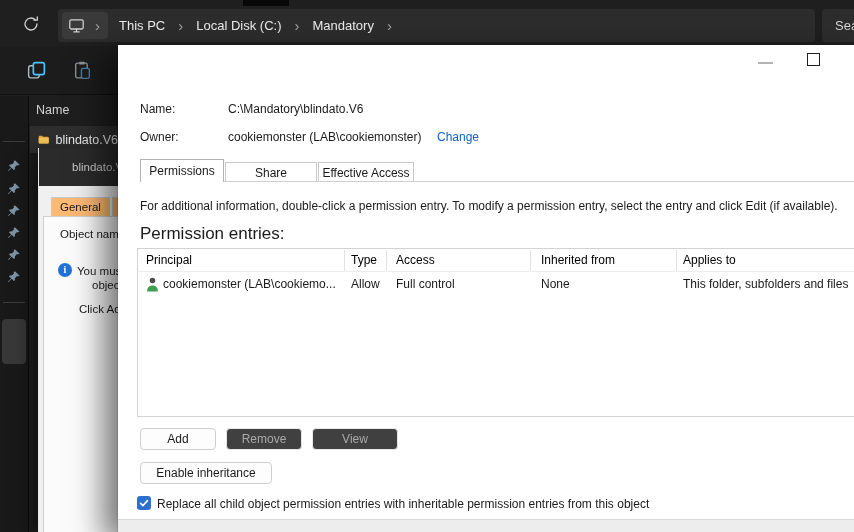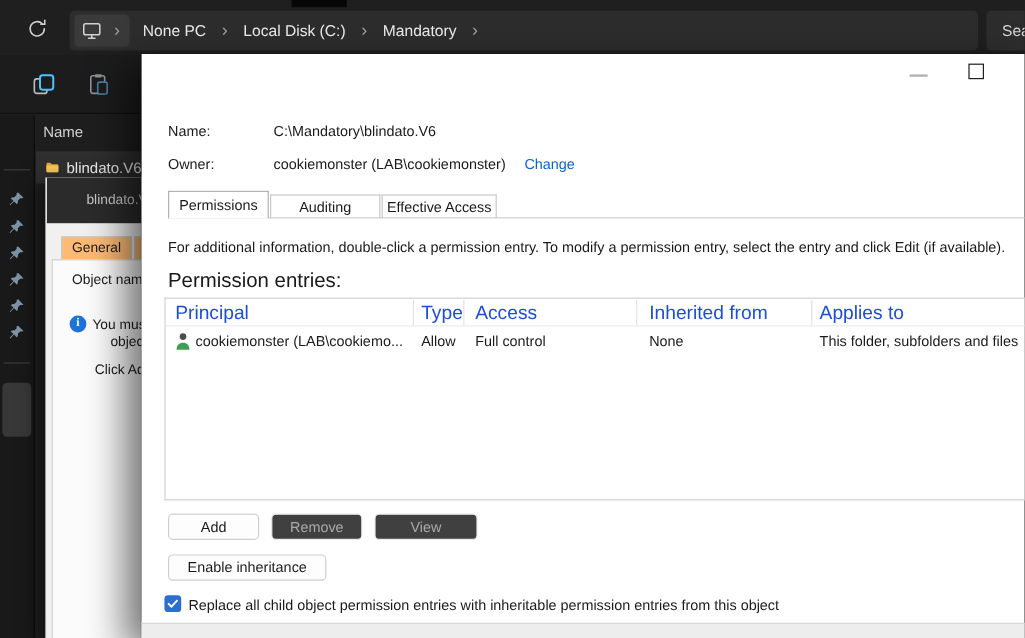--- a/index.html
+++ b/index.html
@@ -77,21 +77,21 @@
   .tab.active { height:23px; border-color:#b3b3b3; position:relative; z-index:2; background:#fff; }
   .tabline { position:absolute; left:22px; right:0; top:136px; border-top:1px solid #cfcfcf; z-index:1; }
 
   .helptext { position:absolute; left:22px; top:154px; right:2px; color:#1a1a1a; font-size:12px;
               white-space:nowrap; overflow:hidden; }
   .entries-label { position:absolute; left:22px; top:179px; color:#1a1a1a; font-size:17px; }
 
   .ptable { position:absolute; left:19px; top:203px; width:717px; height:169px; background:#fff;
             border:1px solid #d2d2d2; border-right:none; }
   .thead { position:absolute; left:0; top:0; right:0; height:23px; border-bottom:1px solid #ececec; }
-  .th { position:absolute; top:4px; color:#1d4ed8; font-size:16px; white-space:nowrap; }
+  .th { position:absolute; top:4px; color:#000000; font-size:12px; white-space:nowrap; }
   .col-sep { position:absolute; top:1px; height:21px; border-left:1px solid #e2e2e2; }
   .trow { position:absolute; left:0; top:24px; right:0; height:23px; }
   .td { position:absolute; top:4px; color:#1a1a1a; font-size:12px; white-space:nowrap; }
   .user-ic { position:absolute; left:8px; top:3px; width:13px; height:16px; }
 
   .btn { position:absolute; height:22px; background:#fdfdfd; border:1px solid #cfcfcf; border-radius:4px;
          color:#1a1a1a; font-size:12px; display:flex; align-items:center; justify-content:center;
          font-family:"Liberation Sans", sans-serif; }
   .btn.disabled { background:#404040; border-color:#e9e9e9; color:#a9a9a9; }
 
@@ -117,21 +117,21 @@
     </div>
 
     <div class="addressbar">
       <div class="addr-seg">
         <svg width="17" height="17" viewBox="0 0 16 16" fill="none" stroke="#d2d2d2" stroke-width="1.2" stroke-linecap="round">
           <rect x="1.7" y="2.7" width="12.6" height="8.6" rx="1.4"></rect>
           <path d="M5.5 14h5M8 11.5V14"></path>
         </svg>
         <span class="chev">›</span>
       </div>
-      <span class="crumb">None PC</span>
+      <span class="crumb">This PC</span>
       <span class="chev">›</span>
       <span class="crumb">Local Disk (C:)</span>
       <span class="chev">›</span>
       <span class="crumb">Mandatory</span>
       <span class="chev">›</span>
     </div>
 
     <div class="searchbox">Sea</div>
   </div>
 
@@ -209,21 +209,21 @@
 
     <div class="adv-label" style="left:22px; top:57px">Name:</div>
     <div class="adv-value" style="left:110px; top:57px">C:\Mandatory\blindato.V6</div>
     <div class="adv-label" style="left:22px; top:85px">Owner:</div>
     <div class="adv-value" style="left:110px; top:85px">cookiemonster (LAB\cookiemonster)</div>
     <div class="adv-value link" style="left:319px; top:85px">Change</div>
 
     <div class="tabline"></div>
     <div class="tabs">
       <div class="tab active" style="width:84px">Permissions</div>
-      <div class="tab" style="width:92px">Auditing</div>
+      <div class="tab" style="width:92px">Share</div>
       <div class="tab" style="width:96px">Effective Access</div>
     </div>
 
     <div class="helptext">For additional information, double-click a permission entry. To modify a permission entry, select the entry and click Edit (if available).</div>
     <div class="entries-label">Permission entries:</div>
 
     <div class="ptable">
       <div class="thead">
         <div class="th" style="left:8px">Principal</div>
         <div class="th" style="left:213px">Type</div>

